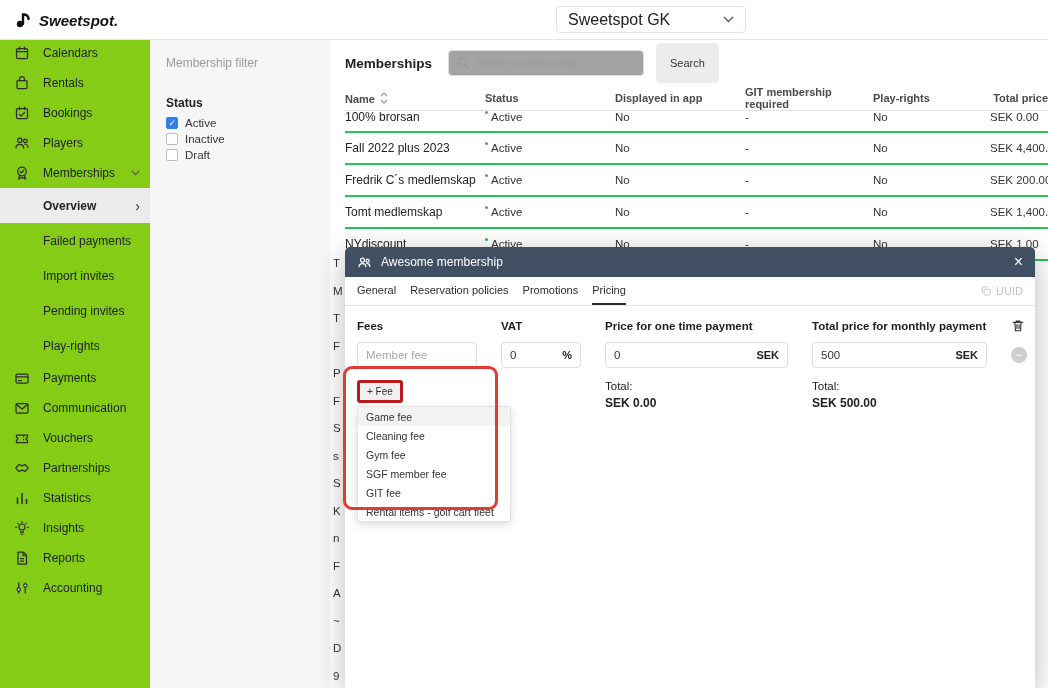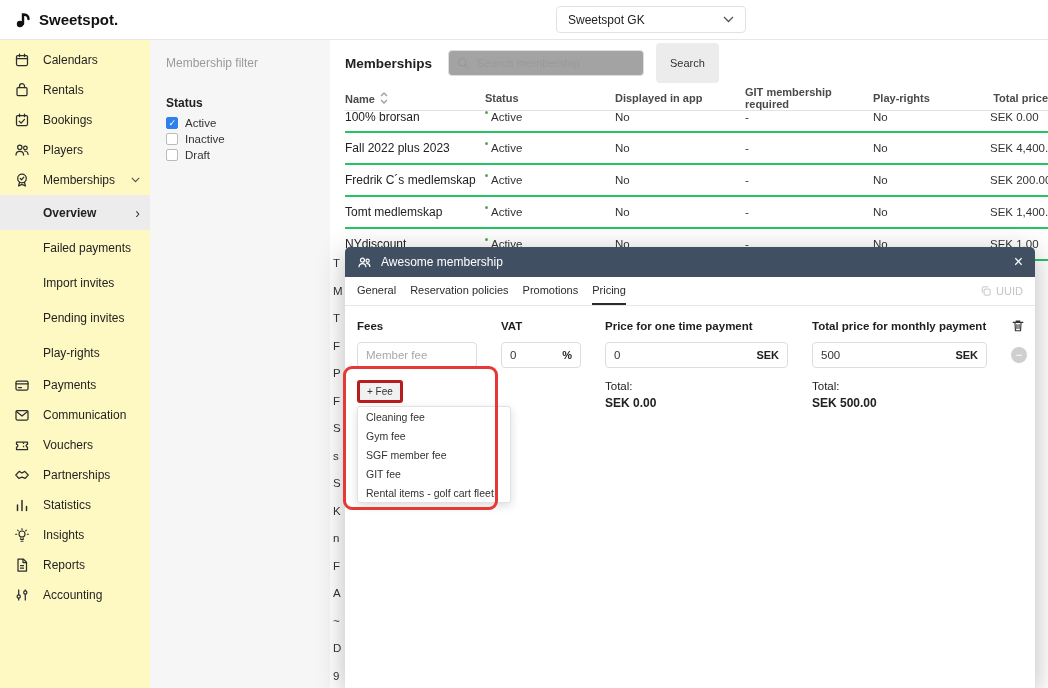--- a/index.html
+++ b/index.html
@@ -2,29 +2,29 @@
 <html style="--accent-blue: #2f80ed; --modal-header: #414f63; --annotation-red: #e53935; --status-dot: #4caf50;"><head>
 <meta charset="utf-8">
 <style>
   html,body{margin:0;padding:0;background:#fff;}
   .stage{position:relative;width:1048px;height:688px;overflow:hidden;background:#fff;
          font-family:"Liberation Sans",sans-serif;color:#222;}
 
   
   .topbar{position:absolute;top:0;left:0;width:100%;height:40px;background:#fff;
           border-bottom:1px solid #e7e7e7;box-sizing:border-box;display:flex;align-items:center;z-index:6;}
-  .logo{display:flex;align-items:flex-start;gap:7px;margin-left:14px;}
+  .logo{display:flex;align-items:flex-end;gap:7px;margin-left:14px;font-style:italic;}
   .logo-text{font-size:15px;font-weight:bold;color:#111;}
   .club-select{position:absolute;left:556px;top:6px;width:190px;height:27px;border:1px solid #e2e2e2;
                border-radius:4px;display:flex;align-items:center;padding:0 11px;box-sizing:border-box;
-               font-size:12px;color:#222;background:#fff;cursor:pointer;gap:19px;}
+               font-size:16px;color:#222;background:#fff;cursor:pointer;gap:19px;}
   .club-select .chev{margin-left:auto;display:flex;}
 
   
-  .sidebar{position:absolute;top:40px;left:0;width:150px;bottom:0;background:#fef9c3;z-index:2;
+  .sidebar{position:absolute;top:33px;left:0;width:150px;bottom:0;background:#84cc16;z-index:2;
            padding-top:5px;box-sizing:border-box;}
   .side-item{height:30px;display:flex;align-items:center;padding:0 10px 0 14px;font-size:12px;color:#1f1f1f;cursor:pointer;}
   .side-item .icn{width:16px;height:16px;margin-right:13px;display:flex;flex:none;}
   .side-item .chevdn{margin-left:auto;display:flex;}
   .side-sub{height:35px;display:flex;align-items:center;padding-left:43px;font-size:12px;color:#222;cursor:pointer;}
   .side-sub.selected{background:#ececec;font-weight:bold;padding-right:10px;}
   .side-sub.selected .chevr{margin-left:auto;color:#333;font-size:14px;font-weight:normal;line-height:1;}
 
   
   .filter-panel{position:absolute;top:40px;left:150px;width:180px;bottom:0;background:#f6f6f6;z-index:1;
@@ -440,20 +440,21 @@
           <input type="text" value="500" style="">
           <span class="suffix">SEK</span>
         </div>
         <div class="minus-btn">−</div>
       </div>
 
       <div class="fee-grid row2">
         <div>
           <span class="add-fee">+ Fee</span>
           <div class="dropdown">
+            <div class="dd-item hl">Game fee</div>
             <div class="dd-item">Cleaning fee</div>
             <div class="dd-item">Gym fee</div>
             <div class="dd-item">SGF member fee</div>
             <div class="dd-item">GIT fee</div>
             <div class="dd-item">Rental items - golf cart fleet</div>
           </div>
         </div>
         <div></div>
         <div>
           <div class="total-label">Total:</div>

